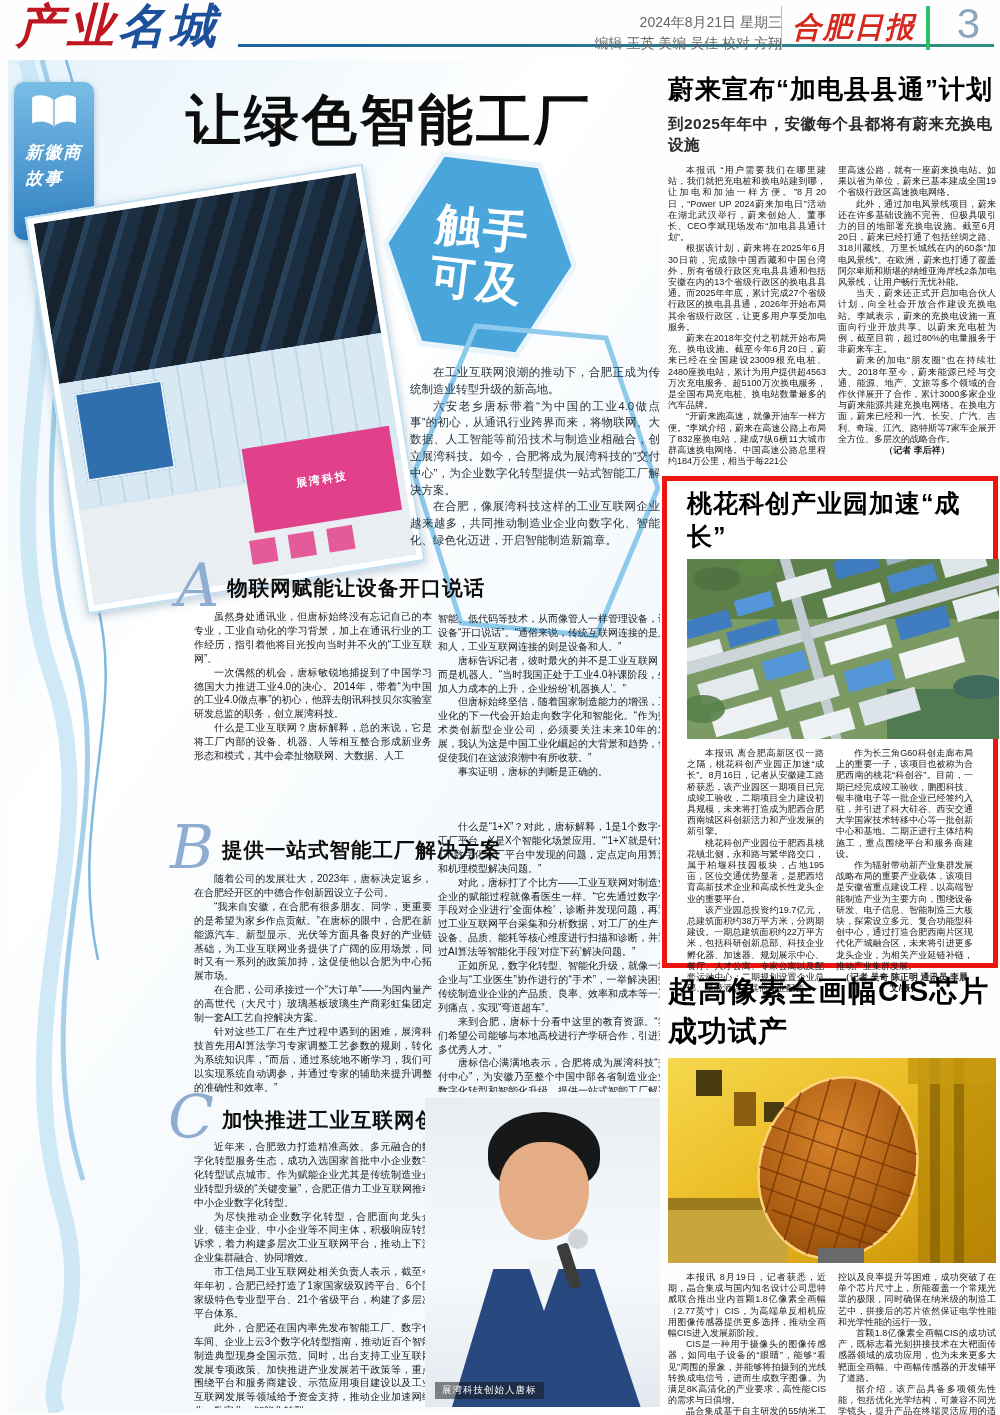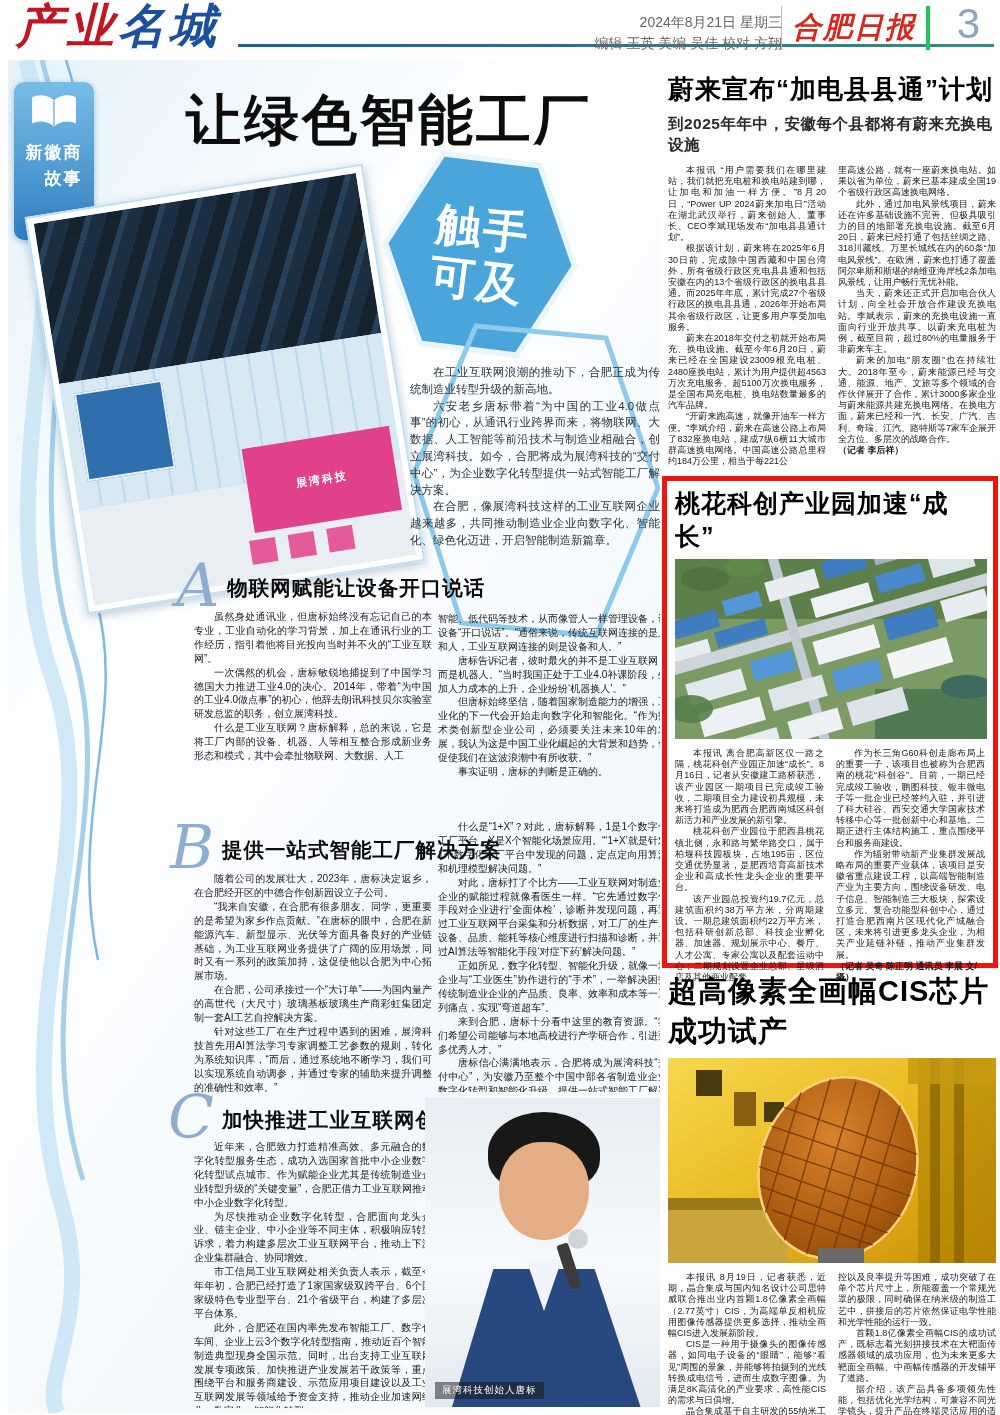--- a/index.html
+++ b/index.html
@@ -17,21 +17,21 @@
             font-weight:900;font-size:29px;color:#d5281e;letter-spacing:2px;
             border-left:1px solid #bbb;border-right:4px solid #22c55e;padding:2px 10px;}
   .pagenum{position:absolute;right:20px;top:0;font-size:42px;color:#8ea6bb;font-weight:400;}
   
   #feature{position:absolute;left:8px;top:60px;width:652px;height:1353px;
            background:linear-gradient(125deg,#e4f2fa 0%,#ffffff 35%,#f2f8fc 70%,#ffffff 100%);overflow:hidden;}
   .ribbon{position:absolute;left:0;top:0;}
   .badge{position:absolute;left:6px;top:22px;width:80px;height:158px;border-radius:10px;
          background:linear-gradient(180deg,#79bde6,#2f7fc1);box-shadow:0 2px 6px rgba(30,90,140,.35);
          display:flex;flex-direction:column;align-items:center;padding-top:12px;box-sizing:border-box;}
-  .badge .txt{color:#fff;font-weight:700;font-size:17px;letter-spacing:2px;margin-top:10px;line-height:1.5;text-align:right;}
+  .badge .txt{color:#fff;font-weight:700;font-size:17px;letter-spacing:2px;margin-top:10px;line-height:1.5;text-align:left;font-style:italic;}
   .f-headline{position:absolute;left:178px;top:32px;width:470px;font-size:55px;font-weight:900;
               color:#0d0d0d;letter-spacing:3px;line-height:1.05;}
   .hex-outer{position:absolute;left:372px;top:92px;width:200px;height:205px;transform:rotate(7deg);
              clip-path:polygon(25% 2%,75% 2%,99% 50%,75% 98%,25% 98%,1% 50%);background:#eaf5fb;}
   .hex-inner{position:absolute;left:6px;top:6px;right:6px;bottom:6px;
              clip-path:polygon(25% 2%,75% 2%,99% 50%,75% 98%,25% 98%,1% 50%);background:#49a5da;
              display:flex;flex-direction:column;align-items:center;justify-content:center;
              color:#fff;font-size:45px;font-weight:800;line-height:1.15;letter-spacing:2px;}
   .hex-outline{position:absolute;left:398px;top:258px;pointer-events:none;}
   .photo1{position:absolute;left:46px;top:128px;width:342px;height:402px;background:#fff;
@@ -75,22 +75,22 @@
   .p2-cap{position:absolute;left:10px;bottom:8px;background:rgba(20,20,20,.5);color:#fff;
           font-size:9.5px;padding:2px 7px;letter-spacing:1px;}
   
   .art{position:absolute;}
   .art-h1{font-size:26px;font-weight:900;color:#000;letter-spacing:1px;margin:0;}
   .art-h2{font-size:15.5px;font-weight:700;color:#2a2a2a;margin:7px 0 0 0;letter-spacing:.5px;}
   .cols{display:flex;gap:12px;margin-top:9px;}
   .col{width:50%;font-size:9px;line-height:11.2px;text-align:justify;color:#17191c;overflow:hidden;}
   .col p{margin:0;text-indent:2em;}
   .col p.cont{text-indent:0;}
-  .byline{text-align:left;text-indent:0 !important;margin-top:4px;font-weight:700;}
-  #park{border:5px solid #ec1510;background:#fff;padding:6px 8px;box-sizing:border-box;}
+  .byline{text-align:center;text-indent:0 !important;margin-top:4px;font-weight:700;}
+  #park{border:5px solid #ec1510;background:#fff;padding:6px 20px;box-sizing:border-box;}
   .park-photo,.cis-photo{display:block;margin-top:6px;}
   
 </style>
 </head>
 <body>
 
 <div id="page">
 
   <div>
     <div class="hdr-title">

